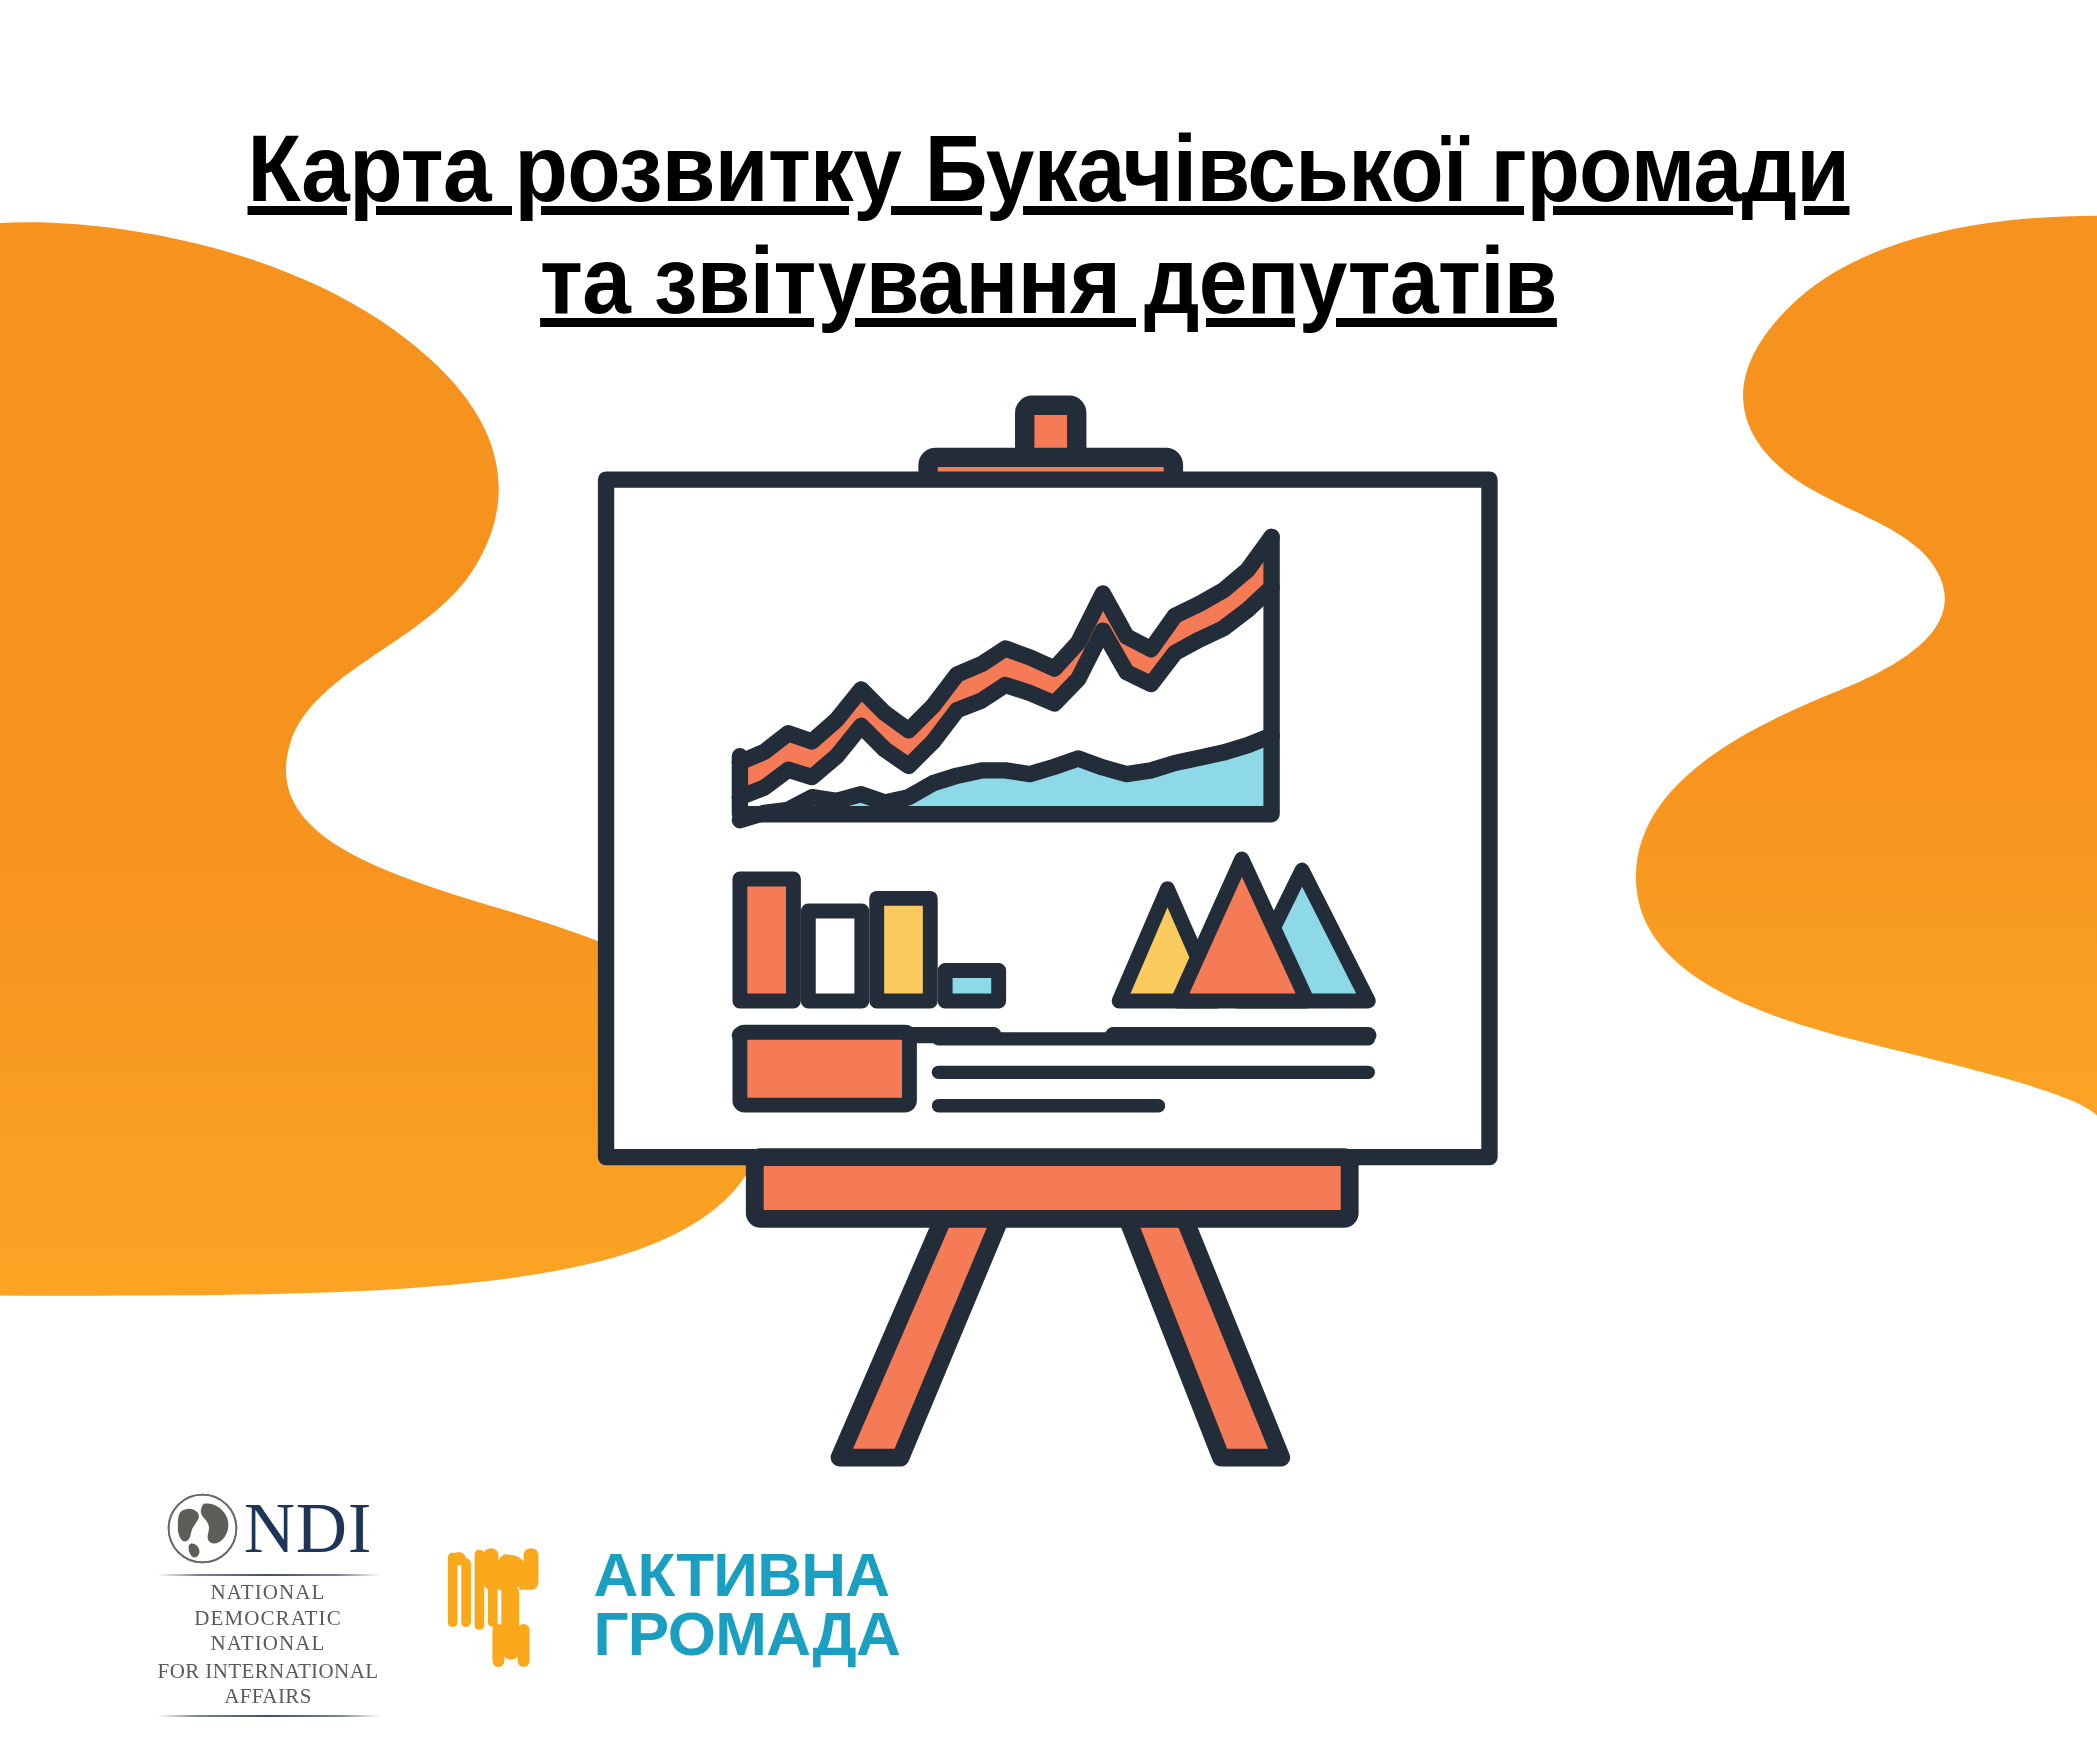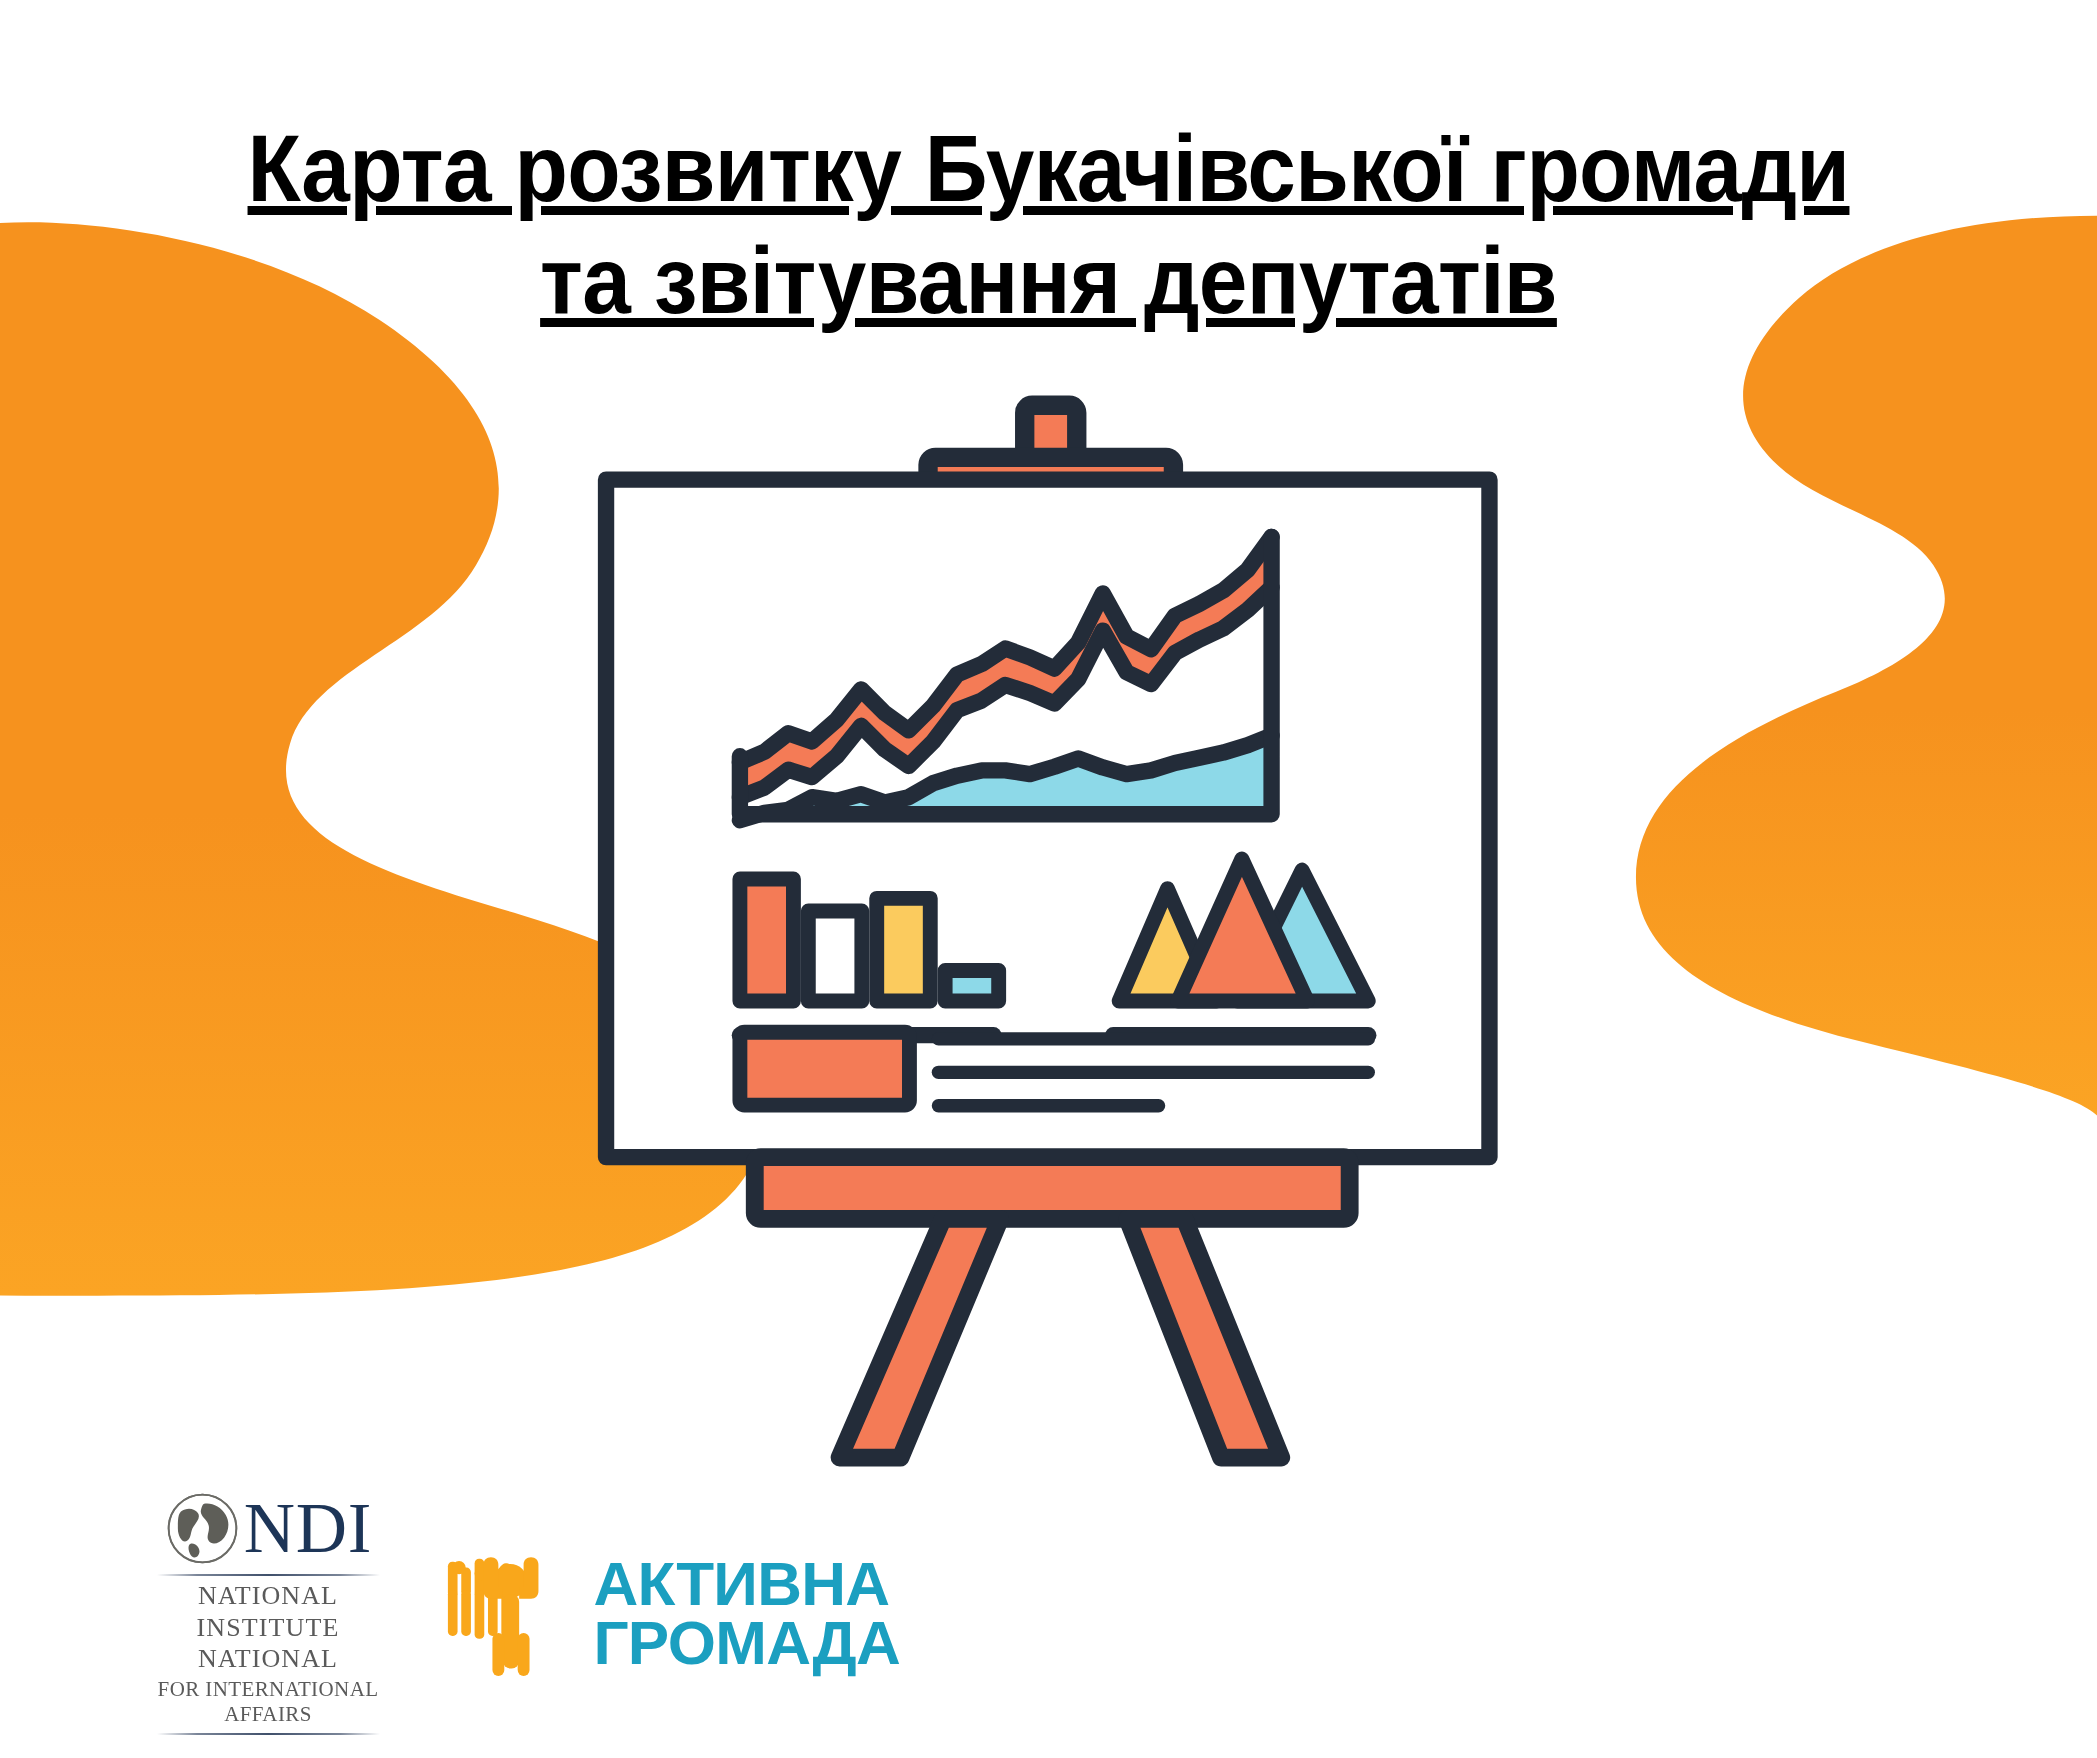--- a/index.html
+++ b/index.html
@@ -85,21 +85,21 @@
   }
   .ndi-rule {
     width: 223px;
     height: 1.5px;
     background: linear-gradient(to right, #ffffff, #7a8598 18%, #40506b 50%, #7a8598 82%, #ffffff);
     margin: 6px 0 4.5px 0;
   }
   .ndi-sub {
     font-family: "Liberation Serif", serif;
     color: #5a5a5a;
-    font-size: 26px;
+    font-size: 21px;
     line-height: 1.22;
     letter-spacing: 1.1px;
     text-align: center;
   }
   .ndi-sub-small {
     font-family: "Liberation Serif", serif;
     color: #5a5a5a;
     font-size: 21px;
     letter-spacing: 0.4px;
     text-align: center;
@@ -241,21 +241,21 @@
           <circle cx="50" cy="50" r="44" fill="#ffffff" stroke="#6b6b66" stroke-width="2"></circle>
           <path fill="#5e5e58" d="M22,28 C30,22 40,24 44,30 C48,36 42,42 38,48 C34,54 36,62 30,66 C24,70 18,60 18,50 C18,40 18,32 22,28 Z"></path>
           <path fill="#5e5e58" d="M52,18 C62,16 74,22 80,32 C86,42 84,54 78,62 C72,70 62,72 58,66 C54,60 60,54 58,46 C56,38 46,34 48,26 C49,22 50,19 52,18 Z"></path>
           <path fill="#5e5e58" d="M34,70 C40,68 46,74 46,80 C46,86 40,90 36,86 C32,82 30,72 34,70 Z"></path>
           <circle cx="50" cy="50" r="44" fill="none" stroke="#6b6b66" stroke-width="2.5"></circle>
         </svg>
         <span class="ndi-letters">NDI</span>
       </div>
       <div class="ndi-rule"></div>
       <div class="ndi-sub">NATIONAL</div>
-      <div class="ndi-sub">INSTITUTE</div>
+      <div class="ndi-sub">DEMOCRATIC</div>
       <div class="ndi-sub">NATIONAL</div>
       <div class="ndi-sub-small">FOR INTERNATIONAL AFFAIRS</div>
       <div class="ndi-rule"></div>
     </div>
 
     <div class="ah-logo">
       <svg width="141" height="138" viewBox="0 0 190 185">
         <g fill="#F9A71B">
 
           <rect x="12" y="22" width="13" height="48" rx="6"></rect>

